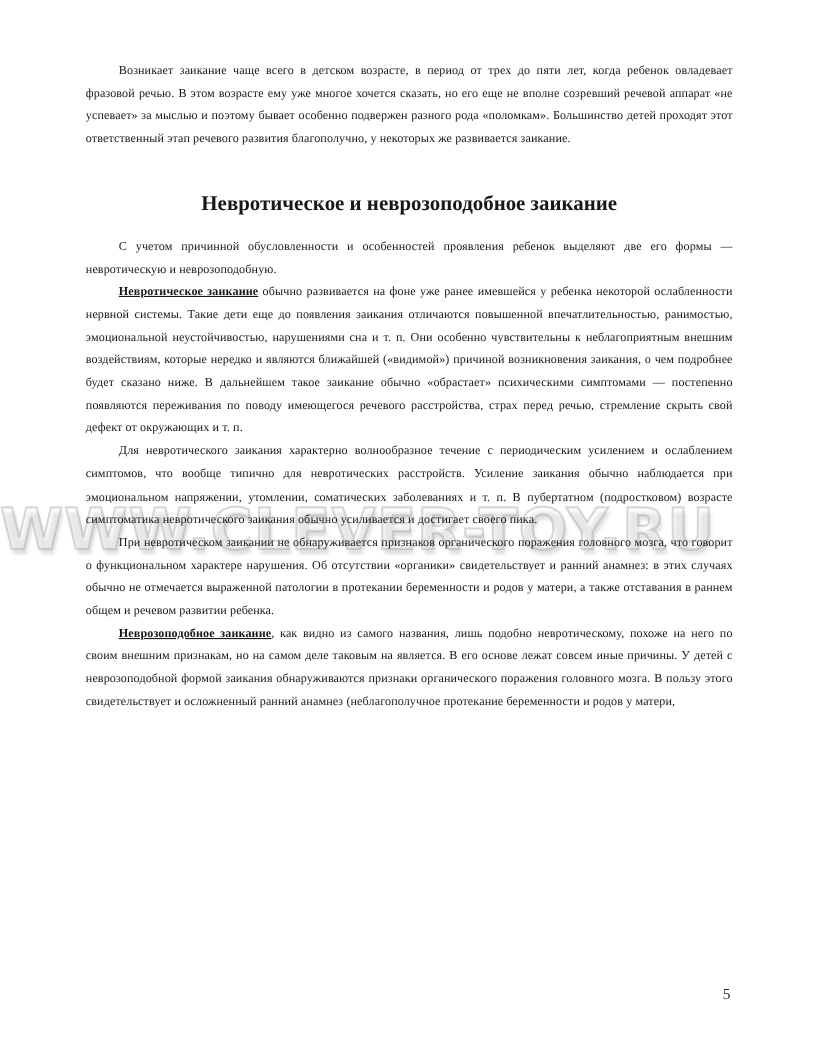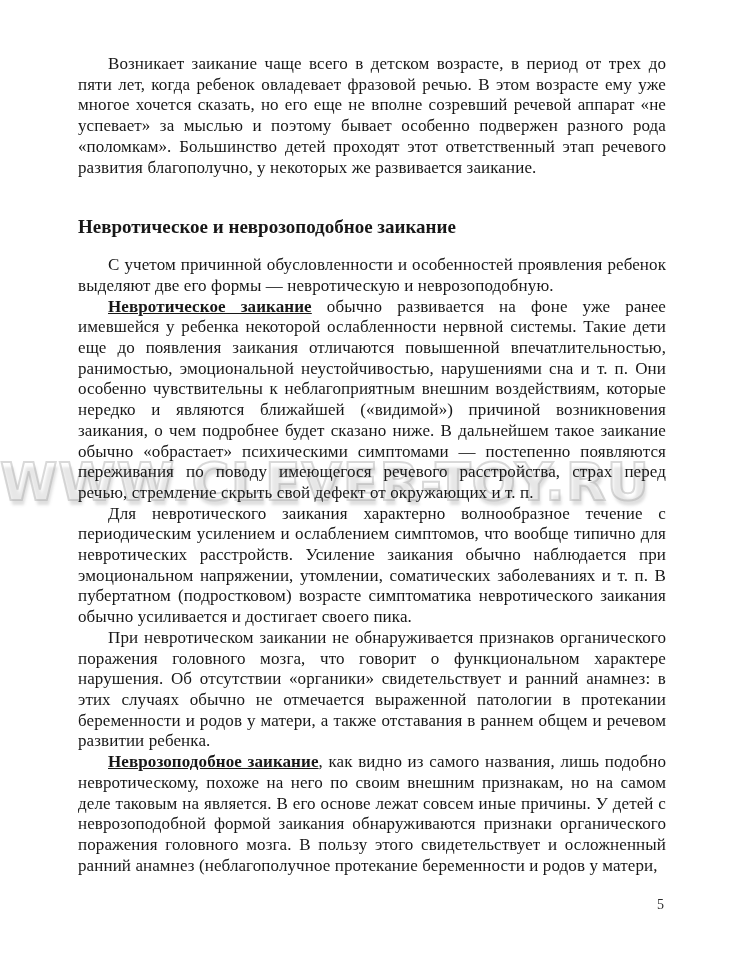--- a/index.html
+++ b/index.html
@@ -18,35 +18,36 @@
   }
   .content {
     position: absolute;
     top: 54px;
     left: 78px;
     width: 588px;
     z-index: 1;
   }
   .para {
     margin: 0;
-    font-size: 17px;
+    font-size: 11px;
     line-height: 20.7px;
     text-align: justify;
     text-indent: 30px;
     letter-spacing: 0.1px;
   }
   .para .lead {
     font-weight: bold;
     text-decoration: underline;
   }
   .section-heading {
     margin: 38px 0 17px 0;
     font-size: 19px;
     line-height: 22px;
     font-weight: bold;
+    text-align: center;
     text-indent: 0;
   }
   .watermark {
     position: absolute;
     top: 452px;
     left: 0;
     width: 744px;
     z-index: 0;
     font-family: "DejaVu Sans", sans-serif;
     font-weight: bold;

